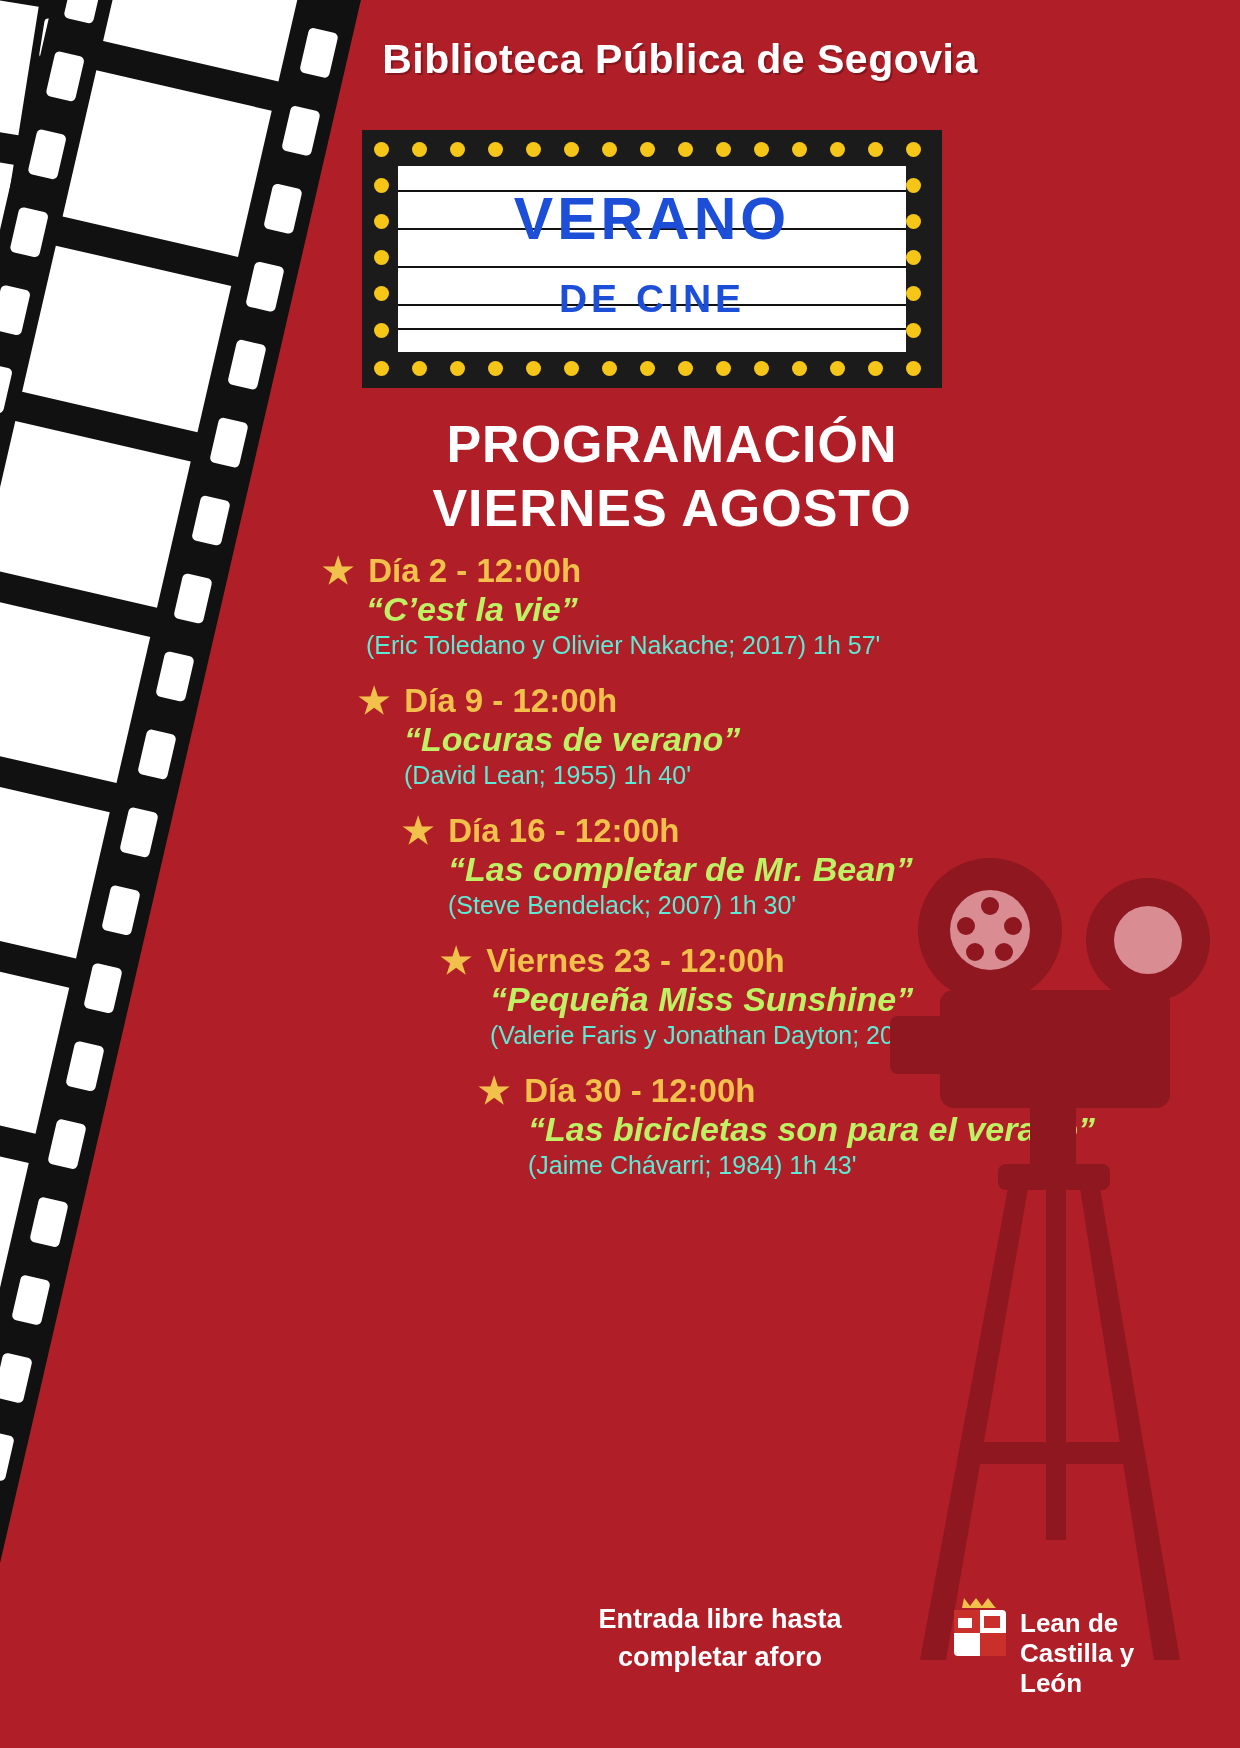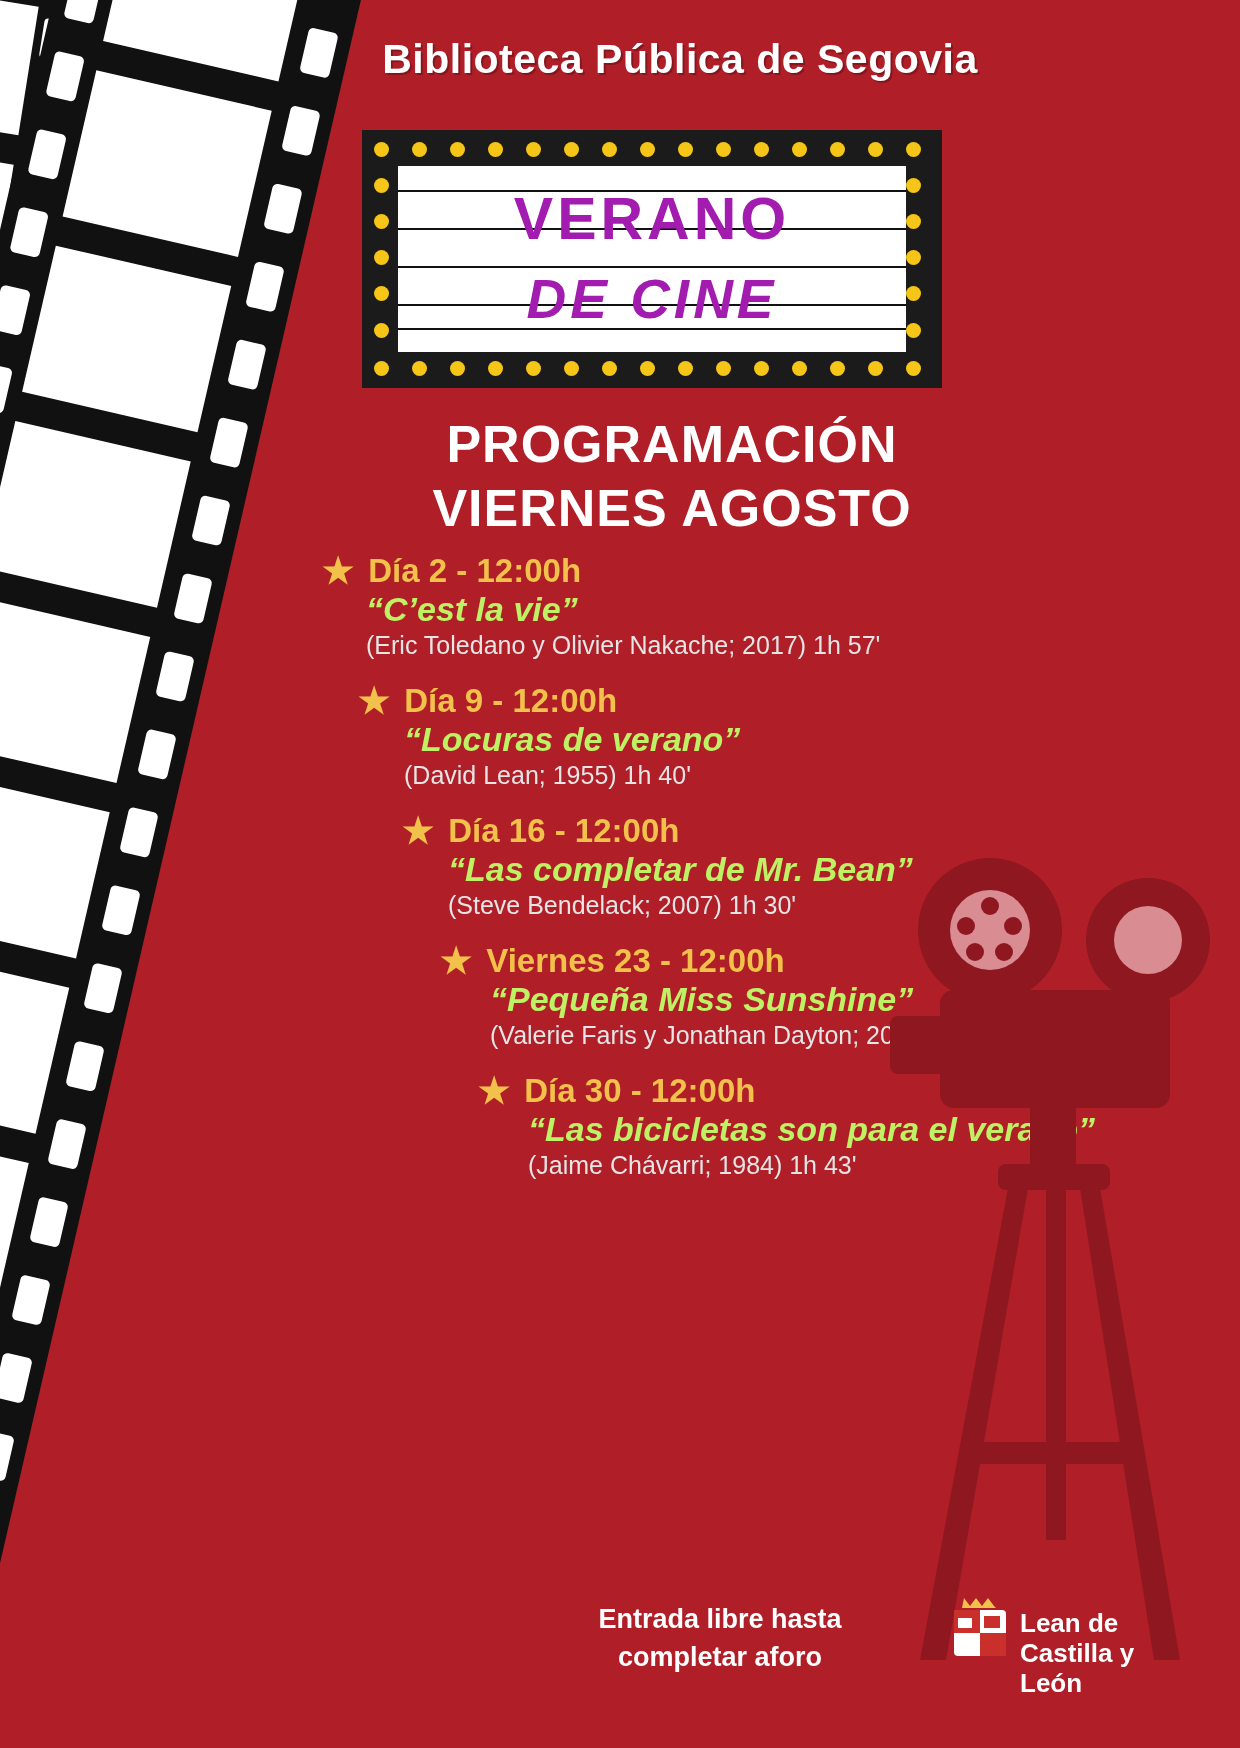--- a/index.html
+++ b/index.html
@@ -84,33 +84,32 @@
     position: absolute;
     left: 0;
     width: 100%;
     height: 2px;
     background: #111;
   }
   .marquee-text {
     position: relative;
     z-index: 2;
     text-align: center;
-    color: #a21caf;
+    color: #1d4ed8;
     font-weight: bold;
     letter-spacing: 4px;
   }
   .marquee-text .l1 {
     font-size: 59px;
     line-height: 80px;
     margin-top: 13px;
   }
   .marquee-text .l2 {
-    font-size: 55px;
+    font-size: 39px;
     line-height: 80px;
-    font-style: italic;
   }
 
   
   .prog {
     position: absolute;
     left: 282px;
     top: 412px;
     width: 780px;
     text-align: center;
     color: #ffffff;
@@ -144,21 +143,21 @@
     line-height: 1;
   }
   .entry-title {
     color: #bef264;
     font-weight: bold;
     font-size: 34px;
     margin-top: 0;
     font-style: italic;
   }
   .entry-credits {
-    color: #e5e5e5;
+    color: #5eead4;
     font-size: 25px;
     margin-top: 2px;
   }
 
   .e0 .entry-head { padding-left: 22px; }
   .e0 .entry-title { padding-left: 66px; }
   .e0 .entry-credits { padding-left: 66px; }
 
   .e1 .entry-head { padding-left: 58px; }
   .e1 .entry-title { padding-left: 104px; }

